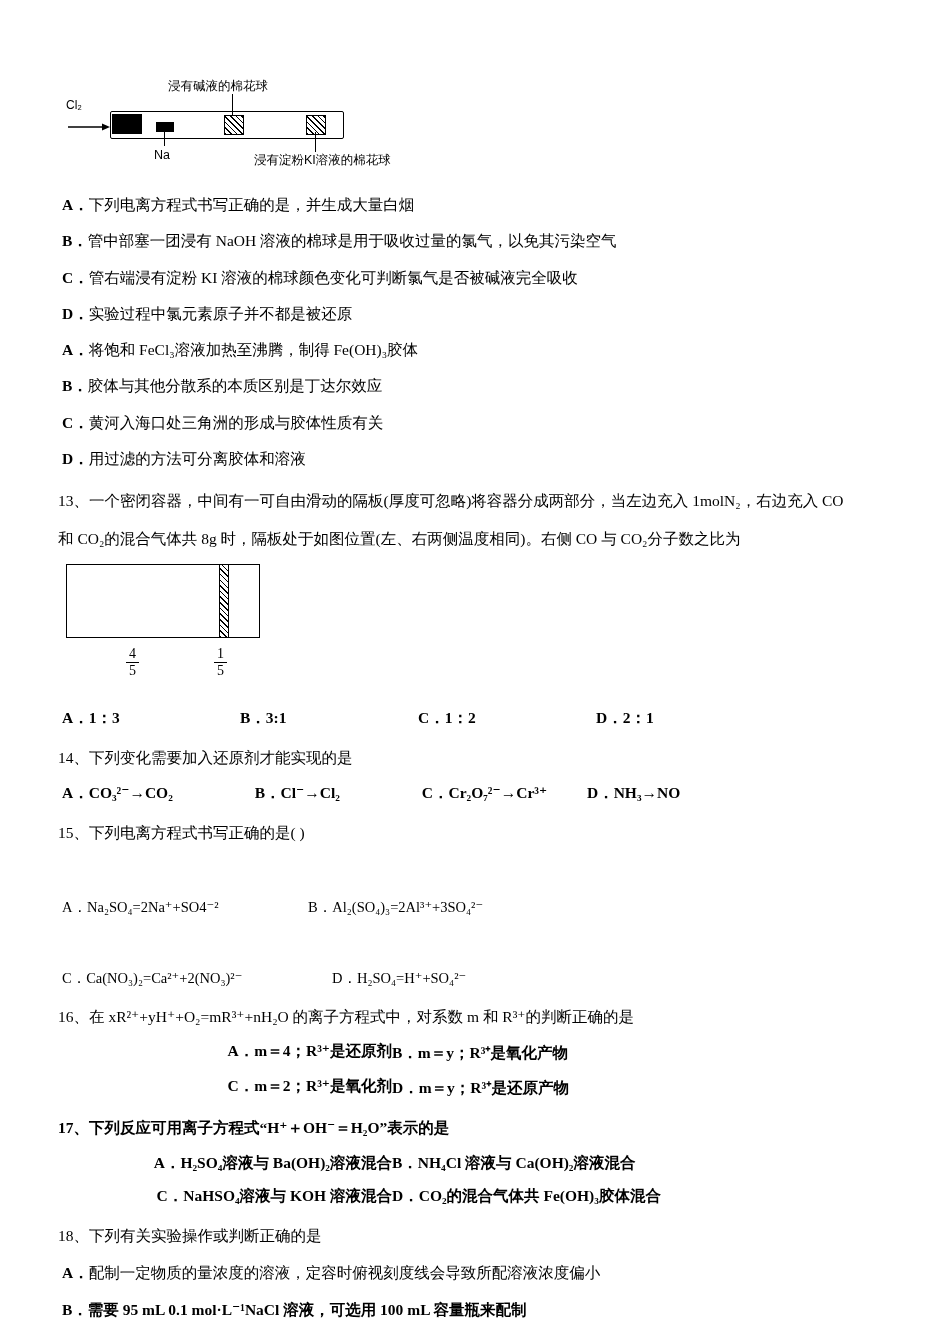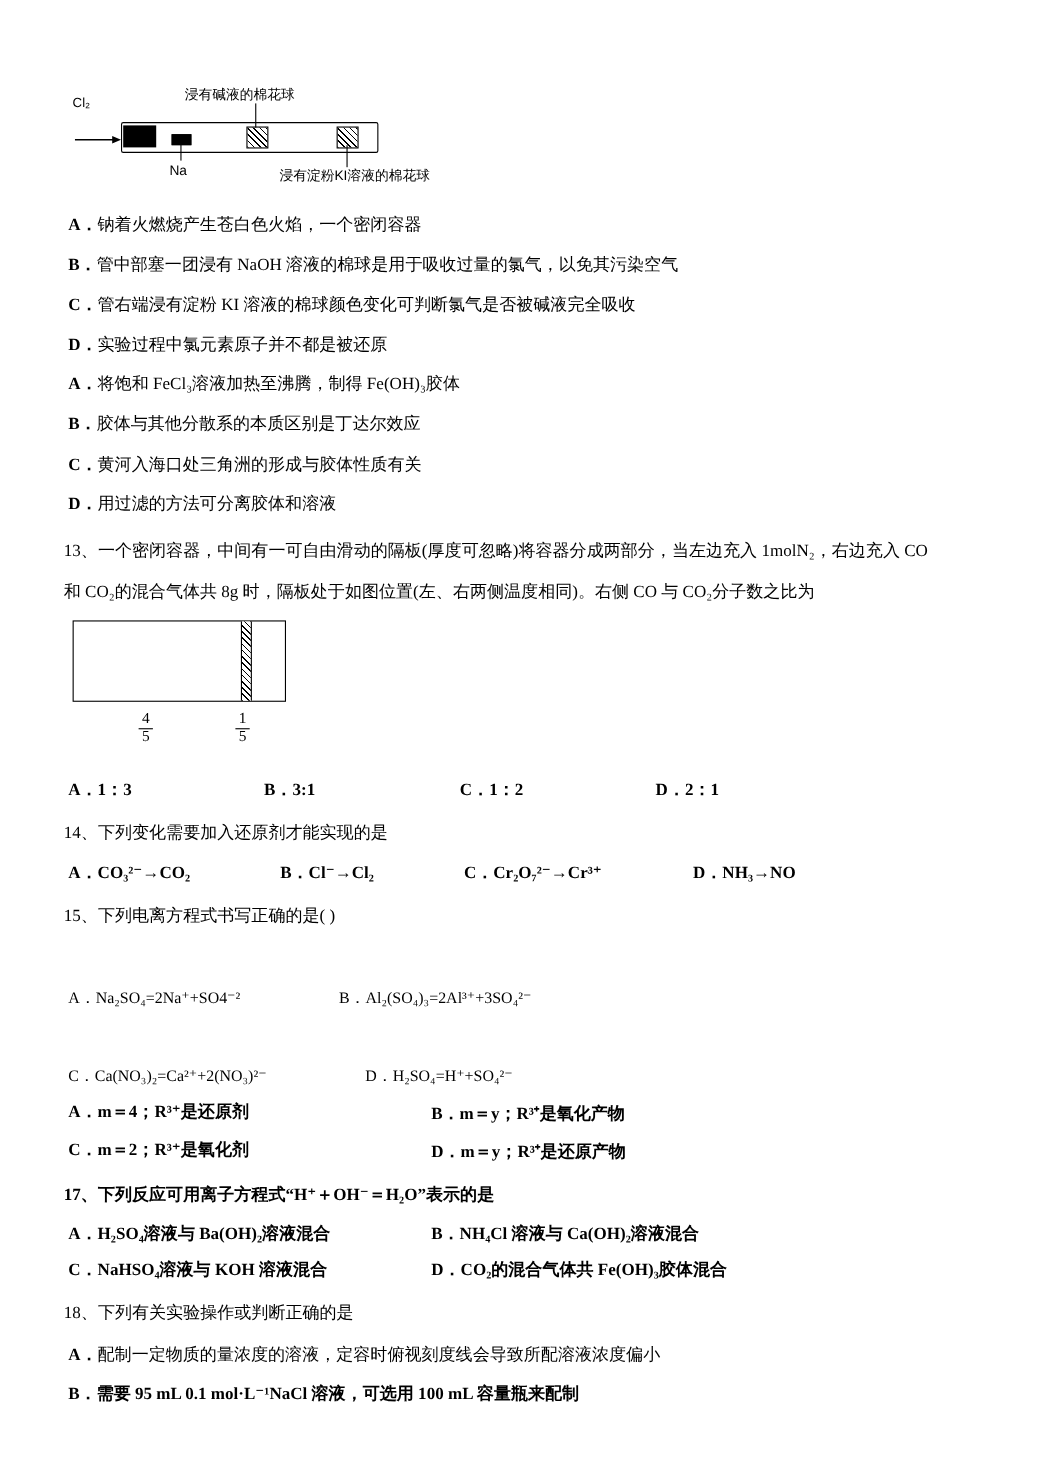--- a/index.html
+++ b/index.html
@@ -37,21 +37,21 @@
     margin-left: 8px;
   }
   .fig1 .lbl {
     position: absolute;
     font-size: 12.5px;
     font-family: "Liberation Sans", sans-serif;
     white-space: nowrap;
   }
   .fig1 .cl2 {
     left: 0px;
-    top: 26px;
+    top: 38px;
     font-size: 12px;
     text-align: center;
   }
   .fig1 .arrow {
     position: absolute;
     left: 2px;
     top: 62px;
     width: 42px;
     height: 10px;
   }
@@ -215,31 +215,31 @@
   .answerrow .cell {
     width: 178px;
   }
   .answerrow .cell:last-child { width: auto; text-align: right; }
 
   .tworow {
     font-size: 15.5px;
     margin: 12px 0 12px 4px;
     display: flex;
   }
-  .tworow .c1 { width: 330px; }
+  .tworow .c1 { width: 330px; text-align: right; }
   .tworow .c2 { width: auto; font-family: Liberation Serif, serif; }
 
   .inlinerow {
     font-size: 15.5px;
     margin: 12px 0 12px 4px;
   }
   .inlinerow .seg { display: inline-block; }
   .gapA { margin-right: 78px; }
   .gapB { margin-right: 86px; margin-top: 40px; }
-  .gapC { margin-right: 79px; }
+  .gapC { margin-right: 36px; }
   .small { font-size: 14.5px; }
 </style>
 </head>
 <body>
 
 <div class="page">
   <div class="content">
 
     <div class="fig1">
       <div class="lbl cl2">Cl₂</div>
@@ -254,21 +254,21 @@
       <div class="cotton1"></div>
       <div class="cotton2"></div>
       <div class="lead1"></div>
       <div class="lead2"></div>
       <div class="lbl cap-top">浸有碱液的棉花球</div>
       <div class="lbl cap-na">Na</div>
       <div class="lbl cap-bottom">浸有淀粉KI溶液的棉花球</div>
     </div>
 
     <div class="opt">
-      <span class="ltr">A．</span><span>钠着火燃烧产生苍白色火焰，一个密闭容器</span>
+      <span class="ltr">A．</span><span>下列电离方程式书写正确的是，并生成大量白烟</span>
     </div>
     <div class="opt">
       <span class="ltr">B．</span><span>管中部塞一团浸有 NaOH 溶液的棉球是用于吸收过量的氯气，以免其污染空气</span>
     </div>
     <div class="opt">
       <span class="ltr">C．</span><span>管右端浸有淀粉 KI 溶液的棉球颜色变化可判断氯气是否被碱液完全吸收</span>
     </div>
     <div class="opt">
       <span class="ltr">D．</span><span>实验过程中氯元素原子并不都是被还原</span>
     </div>
@@ -321,20 +321,21 @@
     <div class="qline">15、下列电离方程式书写正确的是(    )</div>
     <div class="inlinerow small">
       <span class="seg gapB">A．Na₂SO₄=2Na⁺+SO4⁻²</span>
       <span class="seg">B．Al₂(SO₄)₃=2Al³⁺+3SO₄²⁻</span>
     </div>
     <div class="inlinerow small">
       <span class="seg gapB">C．Ca(NO₃)₂=Ca²⁺+2(NO₃)²⁻</span>
       <span class="seg">D．H₂SO₄=H⁺+SO₄²⁻</span>
     </div>
 
+    <div class="qline">16、在 xR²⁺+yH⁺+O₂=mR³⁺+nH₂O 的离子方程式中，对系数 m 和 R³⁺的判断正确的是</div>
     <div class="tworow">
       <div class="c1 bold">A．m＝4；R³⁺是还原剂</div>
       <div class="c2 bold">B．m＝y；R³⁺是氧化产物</div>
     </div>
     <div class="tworow">
       <div class="c1 bold">C．m＝2；R³⁺是氧化剂</div>
       <div class="c2 bold">D．m＝y；R³⁺是还原产物</div>
     </div>
 
     <div class="qline bold">17、下列反应可用离子方程式“H⁺＋OH⁻＝H₂O”表示的是</div>

